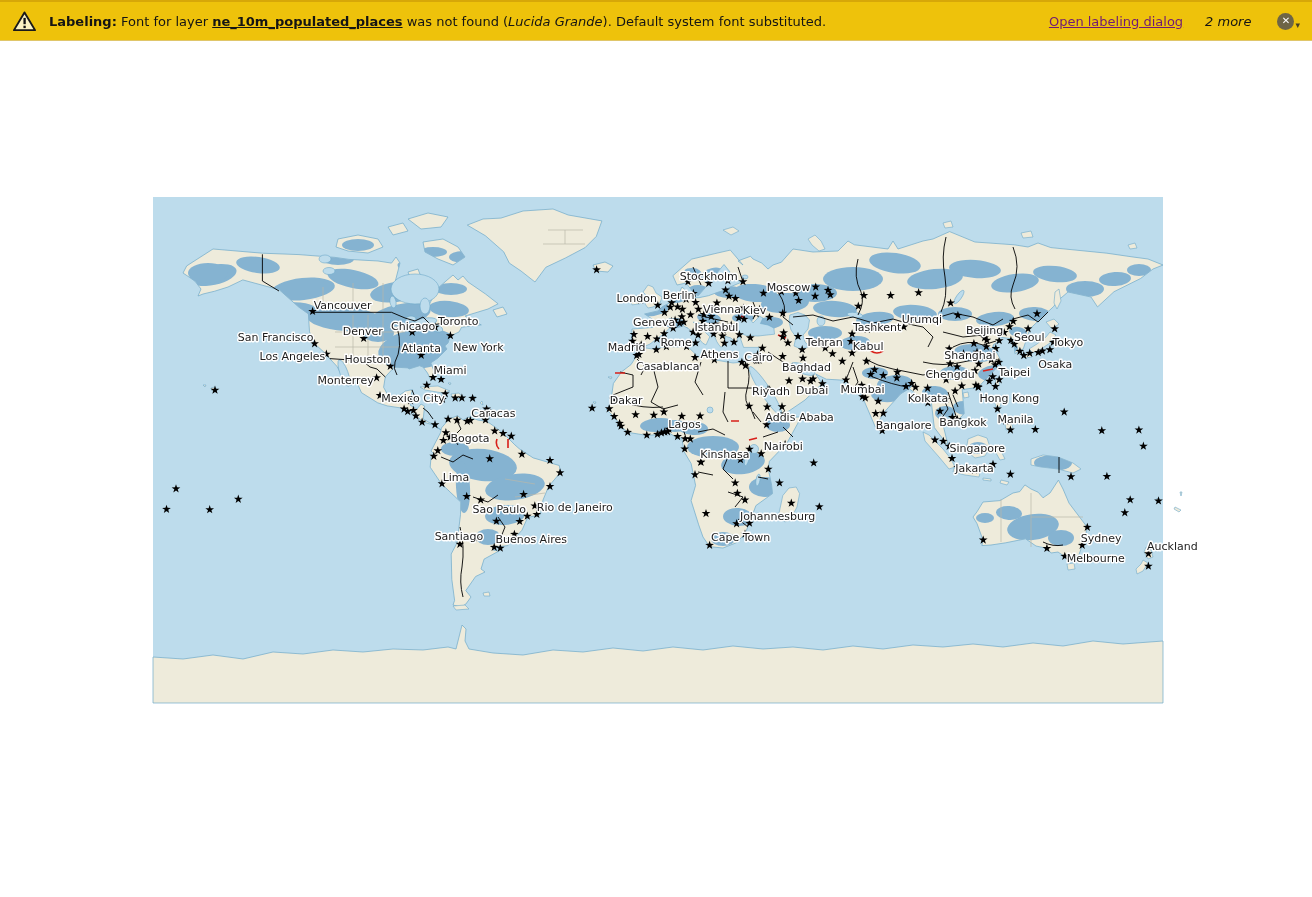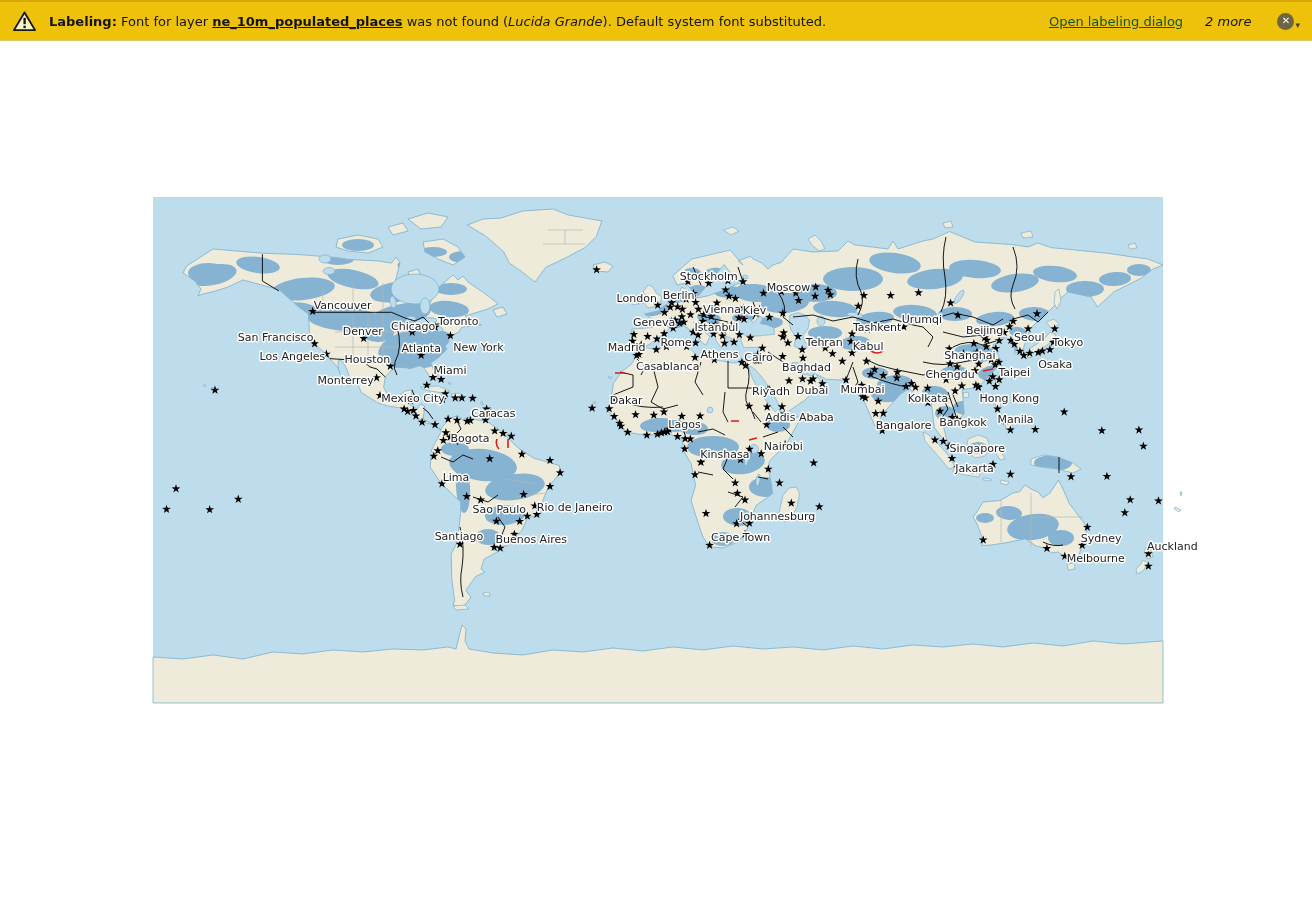--- a/index.html
+++ b/index.html
@@ -7,21 +7,21 @@
   
   .banner{position:absolute;left:0;top:0;width:1312px;height:41px;background:#eec20b;
     border-top:2px solid #d7a708;border-bottom:1px solid #e0c66a;display:flex;align-items:center;
     box-sizing:border-box;font-size:13px;color:#141414;}
   .warn-wrap{margin:0 12px 0 12px;display:flex;align-items:center;}
   .banner-msg{white-space:nowrap;}
   .banner-msg .b{font-weight:bold;}
   .banner-msg .layer{font-weight:bold;text-decoration:underline;}
   .banner-msg .it{font-style:italic;}
   .spacer{flex:1;}
-  .banner-link{color:#14532d;text-decoration:underline;cursor:pointer;white-space:nowrap;margin-right:22px;}
+  .banner-link{color:#701a75;text-decoration:underline;cursor:pointer;white-space:nowrap;margin-right:22px;}
   .banner-more{font-style:italic;margin-right:26px;white-space:nowrap;cursor:pointer;}
   .close-btn{display:flex;align-items:flex-start;margin-right:12px;cursor:pointer;}
   .close-circle{display:inline-flex;width:17px;height:17px;border-radius:50%;background:#6e6546;
     color:#ffffff;font-size:10px;font-weight:bold;align-items:center;justify-content:center;line-height:1;}
   .close-caret{font-size:9px;color:#473f22;margin-left:1px;margin-top:8px;line-height:1;}
   
   #world{position:absolute;left:153px;top:197px;width:1010px;height:506px;overflow:visible;}
   .land{fill:#eeebdb;stroke:#6fa9c9;stroke-width:0.7;}
   .isle{fill:#eeebdb;stroke:#6fa9c9;stroke-width:0.6;}
   .sea{fill:#bddcec;stroke:#6fa9c9;stroke-width:0.6;}

